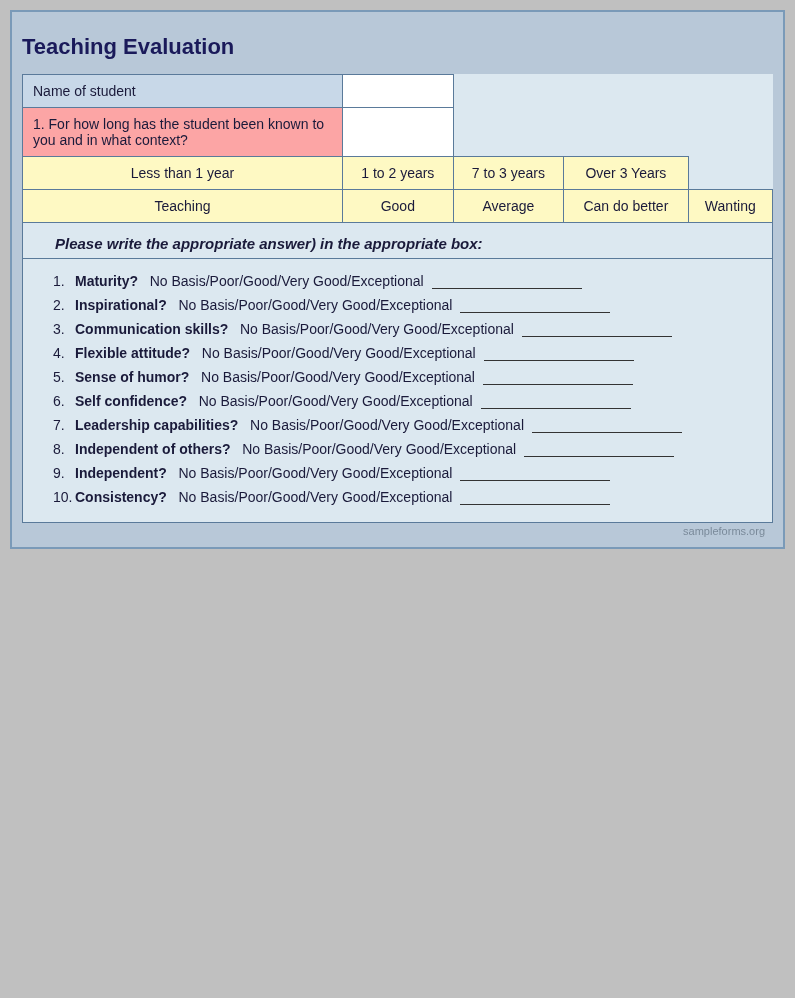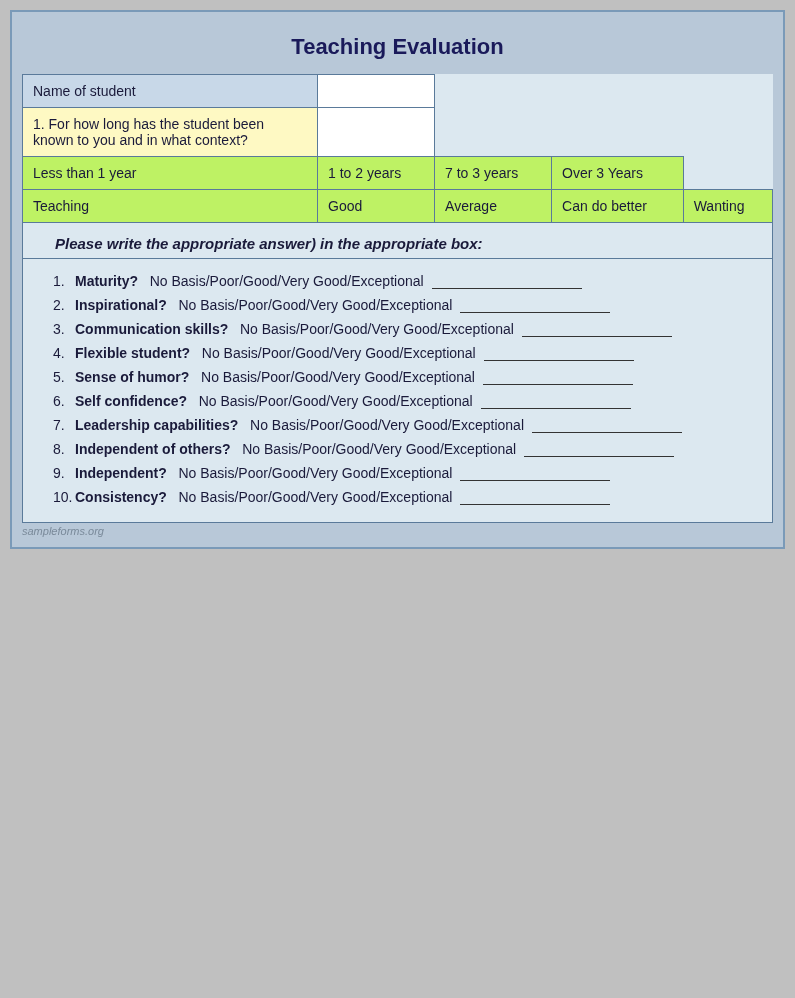--- a/index.html
+++ b/index.html
@@ -16,52 +16,52 @@
       font-family: Arial, sans-serif;
       padding: 10px;
     }
     .form-container {
       width: 775px;
       background: #b8c8d8;
       border: 2px solid #7a9ab8;
       padding: 10px;
     }
     .form-title {
-      text-align: center;
+      text-align: left;
       font-size: 22px;
       font-weight: bold;
       color: #1a1a5a;
       padding: 12px 0 14px 0;
       background: #b8c8d8;
     }
     .form-table {
       width: 100%;
       border-collapse: collapse;
       background: #dce8f0;
     }
     .form-table td, .form-table th {
       border: 1.5px solid #5a7a9a;
       padding: 8px 10px;
       font-size: 14px;
       color: #1a1a3a;
     }
     .label-cell {
       background: #c8d8e8;
-      width: 295px;
+      width: 320px;
     }
     .value-cell {
       background: #ffffff;
     }
     .question-cell {
-      background: #fef9c3;
+      background: #fca5a5;
       margin-top: 33px;
     }
     .option-cell {
-      text-align: left;
-      background: #bef264;
+      text-align: center;
+      background: #fef9c3;
     }
     .answer-cell {
       background: #ffffff;
     }
     .instructions {
       background: #dce8f0;
       border: 1.5px solid #5a7a9a;
       border-top: none;
       padding: 12px 16px 6px 32px;
       font-style: italic;
@@ -91,24 +91,24 @@
     }
     .item-line {
       display: inline-block;
       width: 150px;
       border-bottom: 1.5px solid #333;
       margin-left: 4px;
       vertical-align: bottom;
     }
     .watermark {
       position: relative;
+      text-align: right;
       font-size: 11px;
       color: #7a8a9a;
       padding: 2px 8px 0 0;
-      font-style: italic;
     }
   </style>
 </head>
 <body>
 
 <div class="form-container">
   <div class="form-title">Teaching Evaluation</div>
 
   <table class="form-table">
 
@@ -151,21 +151,21 @@
       <div class="item-row">
         <span class="item-number">2.</span>
         <span class="item-text"><b>Inspirational?</b>&nbsp;&nbsp;&nbsp;No Basis/Poor/Good/Very Good/Exceptional <span class="item-line">&nbsp;</span></span>
       </div>
       <div class="item-row">
         <span class="item-number">3.</span>
         <span class="item-text"><b>Communication skills?</b>&nbsp;&nbsp;&nbsp;No Basis/Poor/Good/Very Good/Exceptional <span class="item-line">&nbsp;</span></span>
       </div>
       <div class="item-row">
         <span class="item-number">4.</span>
-        <span class="item-text"><b>Flexible student?</b>&nbsp;&nbsp;&nbsp;No Basis/Poor/Good/Very Good/Exceptional <span class="item-line">&nbsp;</span></span>
+        <span class="item-text"><b>Flexible attitude?</b>&nbsp;&nbsp;&nbsp;No Basis/Poor/Good/Very Good/Exceptional <span class="item-line">&nbsp;</span></span>
       </div>
       <div class="item-row">
         <span class="item-number">5.</span>
         <span class="item-text"><b>Sense of humor?</b>&nbsp;&nbsp;&nbsp;No Basis/Poor/Good/Very Good/Exceptional <span class="item-line">&nbsp;</span></span>
       </div>
       <div class="item-row">
         <span class="item-number">6.</span>
         <span class="item-text"><b>Self confidence?</b>&nbsp;&nbsp;&nbsp;No Basis/Poor/Good/Very Good/Exceptional <span class="item-line">&nbsp;</span></span>
       </div>
       <div class="item-row">

